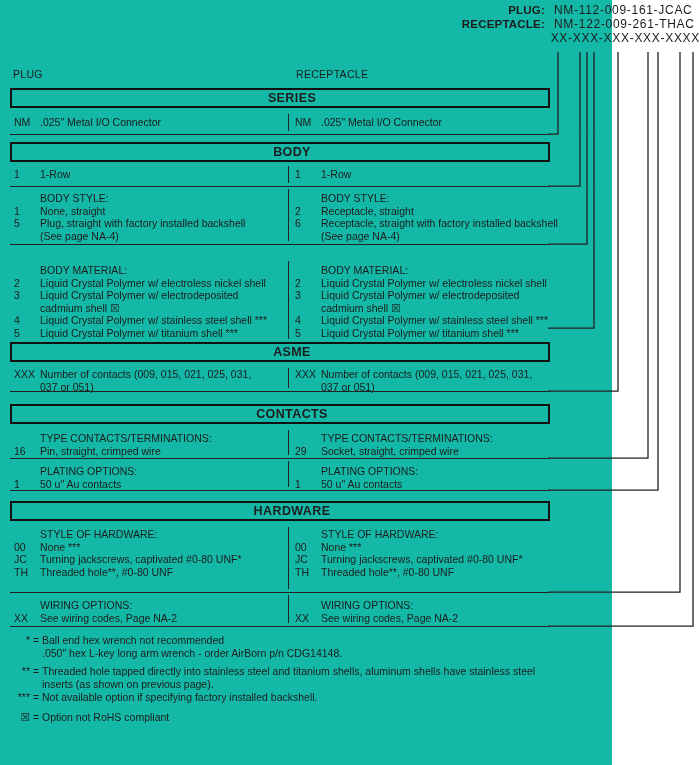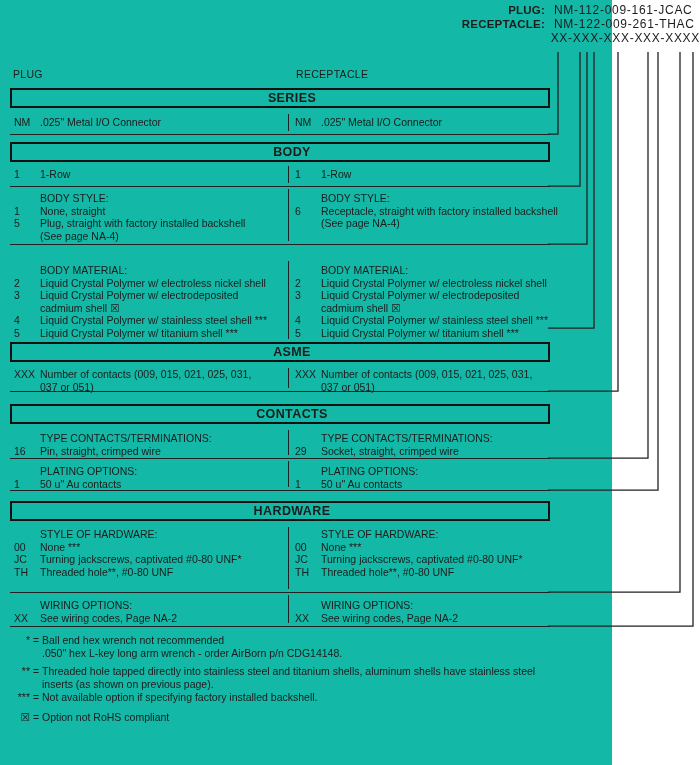--- a/index.html
+++ b/index.html
@@ -93,20 +93,21 @@
   <div class="blk" style="top:187px;height:58px">
     <div class="divider"></div>
     <div class="col l" style="padding-top:5px">
       <div class="row"><span class="code"></span><span class="desc">BODY STYLE:</span></div>
       <div class="row"><span class="code">1</span><span class="desc">None, straight</span></div>
       <div class="row"><span class="code">5</span><span class="desc">Plug, straight with factory installed backshell</span></div>
       <div class="row"><span class="code"></span><span class="desc">(See page NA-4)</span></div>
     </div>
     <div class="col r" style="padding-top:5px">
       <div class="row"><span class="code"></span><span class="desc">BODY STYLE:</span></div>
+      <div class="row"><span class="code">2</span><span class="desc">Receptacle, straight</span></div>
       <div class="row"><span class="code">6</span><span class="desc">Receptacle, straight with factory installed backshell</span></div>
       <div class="row"><span class="code"></span><span class="desc">(See page NA-4)</span></div>
     </div>
   </div>
 
   <div class="blk" style="top:259px;height:84px">
     <div class="divider"></div>
     <div class="col l" style="padding-top:5px">
       <div class="row"><span class="code"></span><span class="desc">BODY MATERIAL:</span></div>
       <div class="row"><span class="code">2</span><span class="desc">Liquid Crystal Polymer w/ electroless nickel shell</span></div>

